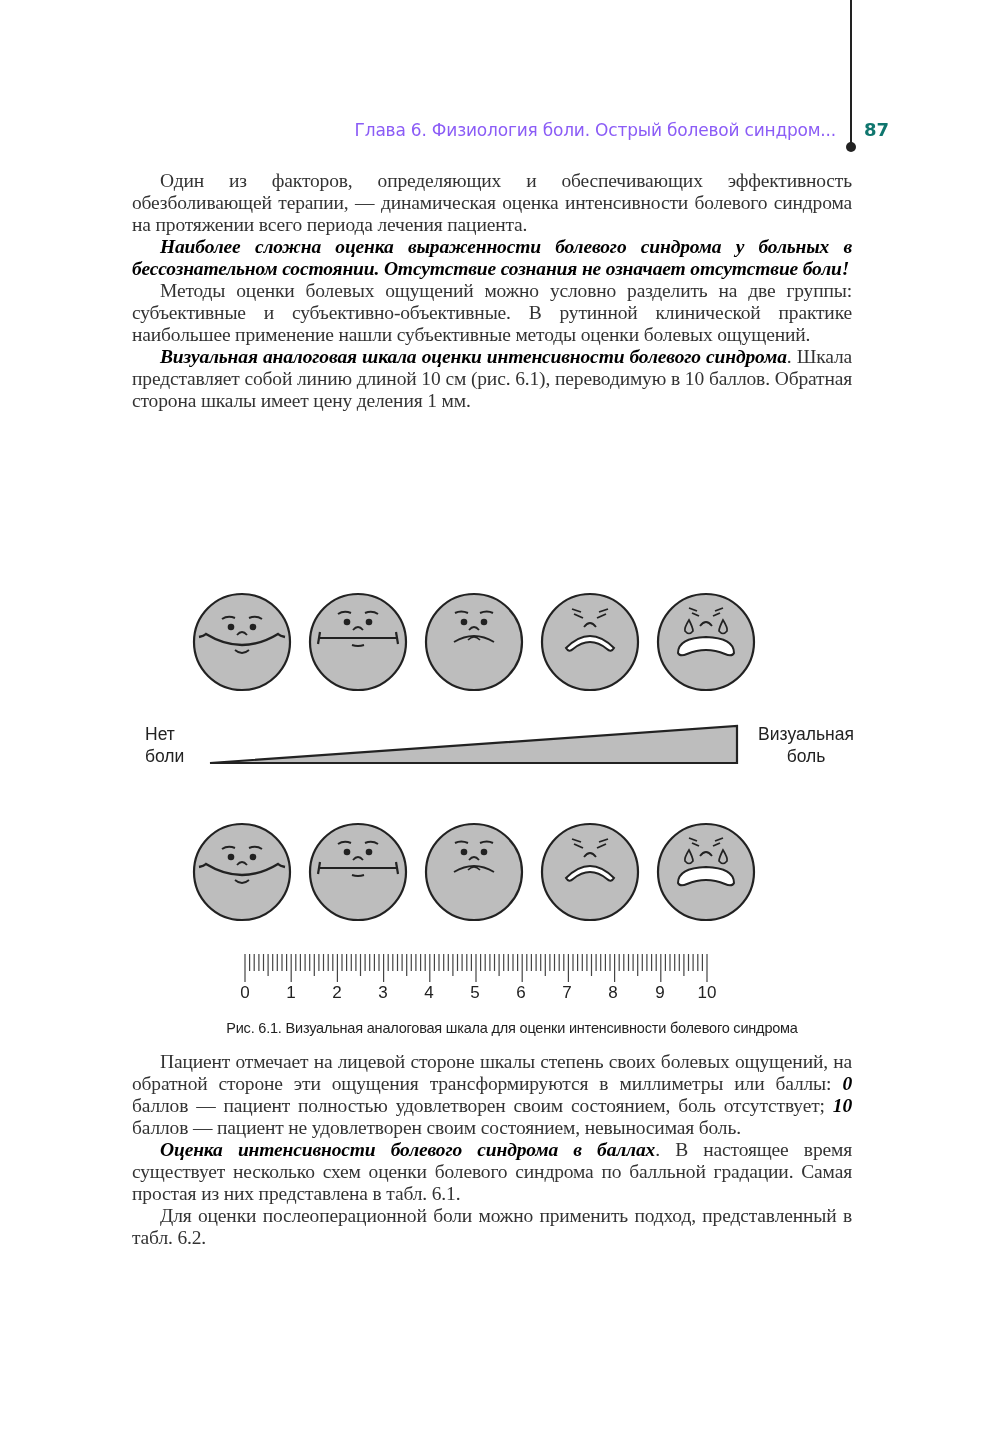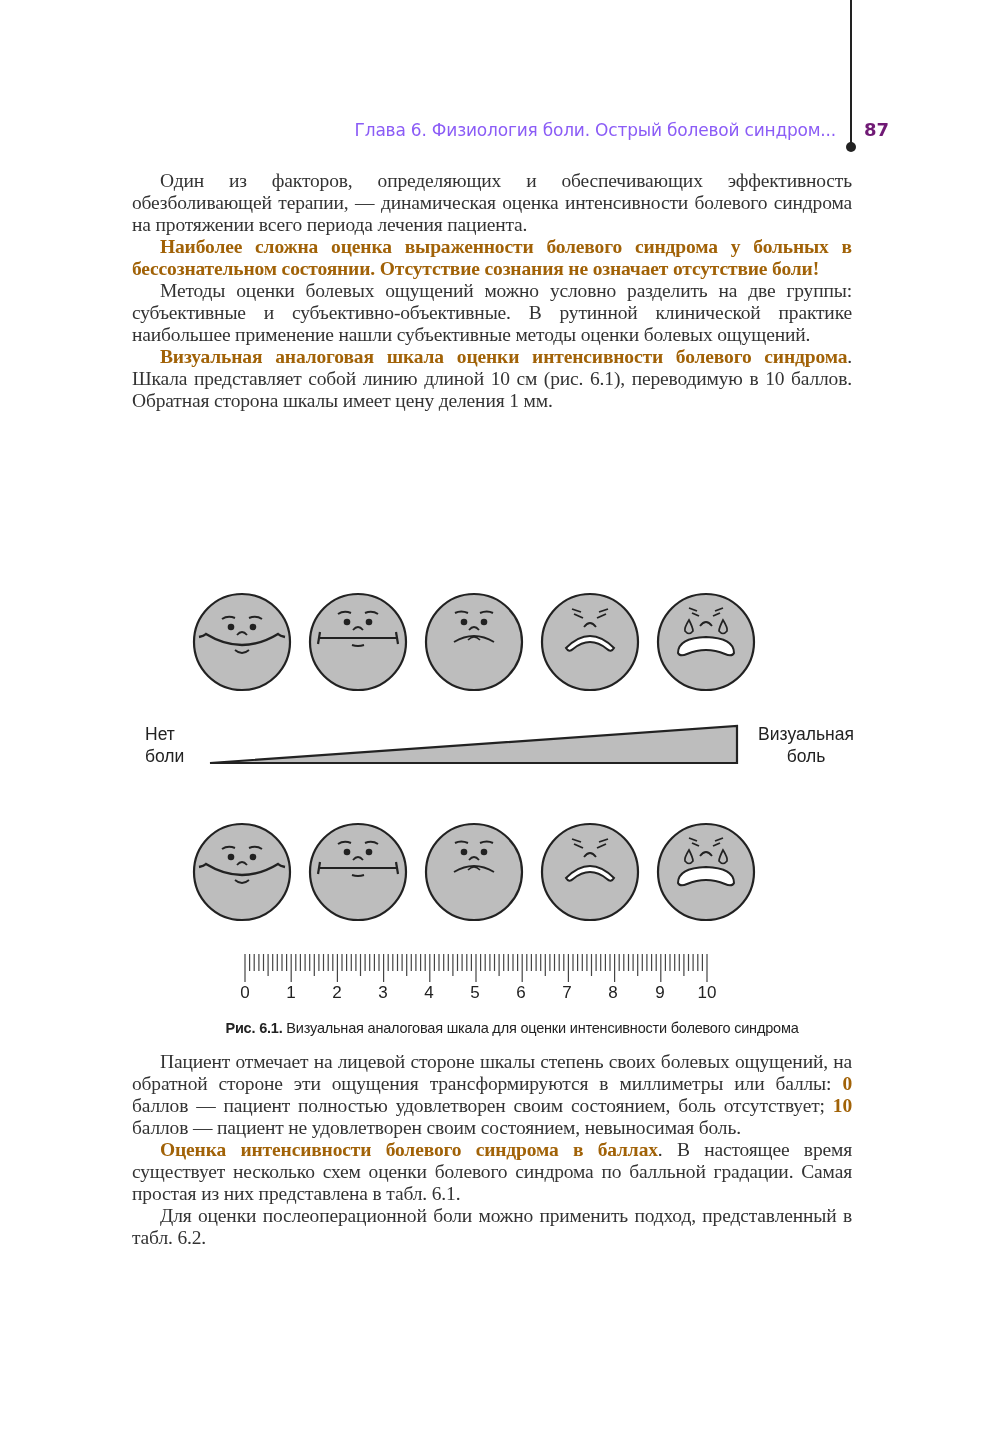--- a/index.html
+++ b/index.html
@@ -8,30 +8,30 @@
   .vline { position: absolute; left: 850px; top: 0; width: 2px; height: 146px; background: #222; }
   .vdot { position: absolute; left: 846px; top: 142px; width: 10px; height: 10px; border-radius: 50%; background: #222; }
 
   .running-head {
     position: absolute; left: 300px; width: 536px; top: 120px; text-align: right;
     font-family: "DejaVu Sans", sans-serif; font-size: 17px; color: #8b5cf6; letter-spacing: -0.2px;
     white-space: nowrap;
   }
   .page-number {
     position: absolute; left: 864px; top: 119px;
-    font-family: "DejaVu Sans", sans-serif; font-weight: bold; font-size: 18px; color: #701a75;
+    font-family: "DejaVu Sans", sans-serif; font-weight: bold; font-size: 18px; color: #0f766e;
   }
 
   .body-text {
     position: absolute; left: 132px; width: 720px;
     font-family: "Liberation Serif", serif; font-size: 19.5px; line-height: 22px;
     color: #333; text-align: justify; letter-spacing: -0.15px;
   }
   .body-text p { margin: 0; text-indent: 28px; }
-  .body-text b { color: #a16207; }
+  .body-text b { color: #000000; font-style: italic; }
 
   #block1 { top: 170px; }
   #block2 { top: 1051px; }
 
   .figure { position: absolute; left: 12px; top: 0; width: 832px; height: 1429px; pointer-events: none; }
   .figure svg { position: absolute; left: 0; top: 0; }
 
   .scale-label {
     position: absolute; font-family: "Liberation Sans", sans-serif; font-size: 17.5px; color: #222;
     line-height: 22px;
@@ -42,21 +42,21 @@
   .ruler-num {
     position: absolute; top: 983px; width: 30px; margin-left: -15px; text-align: center;
     font-family: "Liberation Sans", sans-serif; font-size: 17px; color: #222;
   }
 
   .caption {
     position: absolute; left: 130px; width: 740px; top: 1020px; text-align: center;
     font-family: "Liberation Sans", sans-serif; font-size: 14.5px; color: #222;
     letter-spacing: -0.2px;
   }
-  .caption b { font-weight: bold; }
+  .caption b { font-weight: normal; }
 </style>
 </head>
 <body>
 
 <div class="vline"></div>
 <div class="vdot"></div>
 <div class="running-head">Глава 6. Физиология боли. Острый болевой синдром...</div>
 <div class="page-number">87</div>
 
 <div class="body-text" id="block1">

